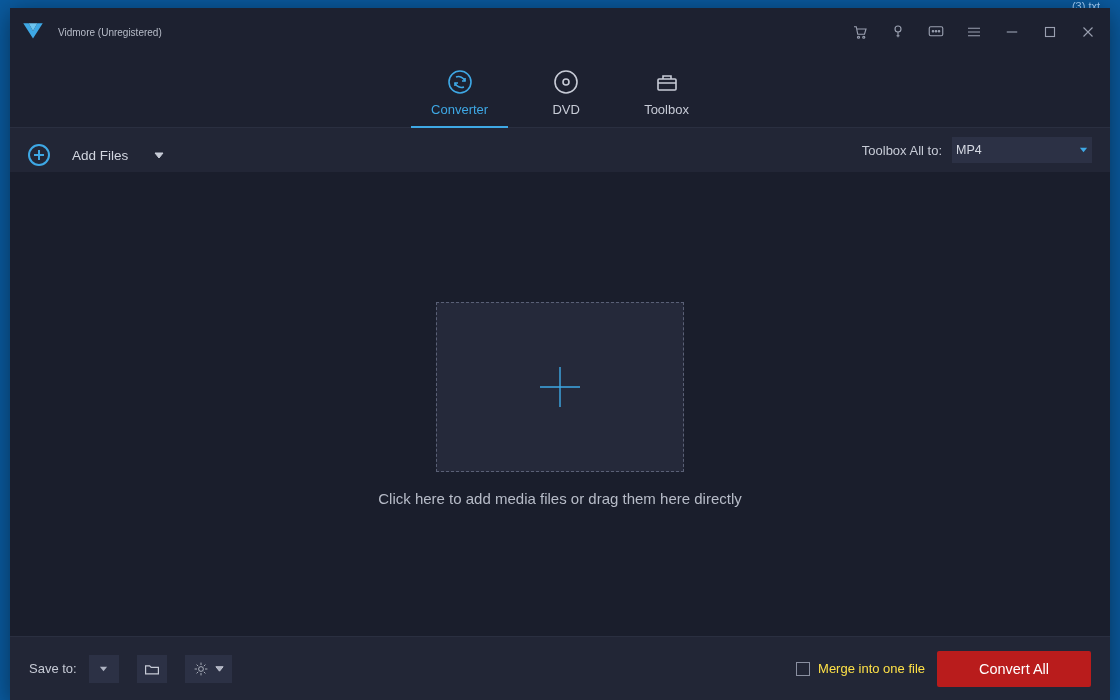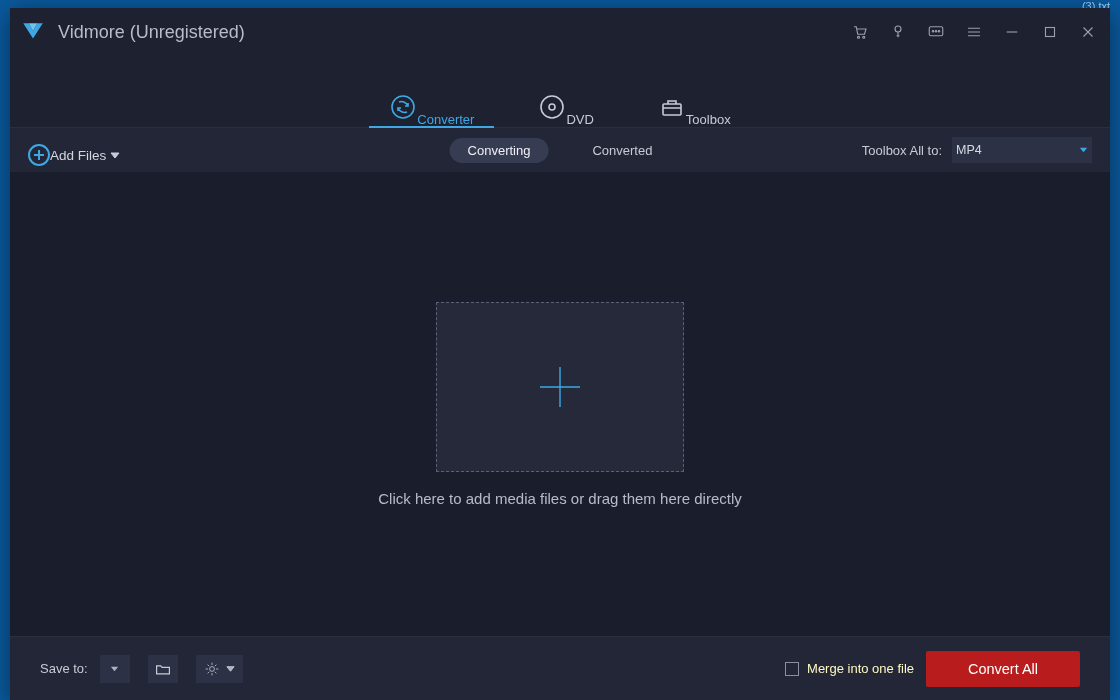--- a/index.html
+++ b/index.html
@@ -1,37 +1,37 @@
 <!DOCTYPE html>
 <html><head>
 <meta charset="utf-8">
 <style>
 * { margin: 0; padding: 0; box-sizing: border-box; font-family: "Segoe UI", Arial, sans-serif; }
 body { width: 1120px; height: 700px; background: #0a5a9e; overflow: hidden; position: relative; }
-.desktop-remnant { position: absolute; top: 0; right: 10px; font-size: 11px; color: #a8d4ff; }
+.desktop-remnant { position: absolute; top: 0; right: 20px; font-size: 11px; color: #a8d4ff; }
 .app-window { position: absolute; left: 10px; top: 8px; width: 1100px; height: 692px; background: #1d2130; display: flex; flex-direction: column; box-shadow: 0 4px 24px rgba(0,0,0,.45); }
 .titlebar { height: 48px; background: #1d2130; display: flex; align-items: center; padding: 0 12px 0 10px; }
 .logo { width: 26px; height: 26px; margin-right: 12px; display: flex; align-items: center; justify-content: center; }
 .logo svg { width: 26px; height: 26px; }
-.app-title { color: #b7bcc8; font-size: 18px; flex: 0 0 auto; }
+.app-title { color: #b7bcc8; font-size: 10px; flex: 0 0 auto; }
 .title-spacer { flex: 1; }
 .title-icons { display: flex; align-items: center; gap: 18px; }
 .title-icon { width: 20px; height: 20px; display: flex; align-items: center; justify-content: center; color: #9aa0b0; cursor: pointer; }
 .title-icon svg { width: 18px; height: 18px; stroke: currentColor; fill: none; stroke-width: 1.5; }
 
 .main-tabs { height: 72px; display: flex; align-items: flex-end; justify-content: center; gap: 64px; border-bottom: 1px solid #2a2f40; }
-.main-tab { display: flex; flex-direction: row; align-items: flex-end; cursor: pointer; position: relative; color: #c7cbd6; }
+.main-tab { display: flex; flex-direction: column; align-items: center; padding-bottom: 10px; cursor: pointer; position: relative; color: #c7cbd6; }
 .main-tab.active { color: #3ea8e5; }
 .main-tab .tab-icon { width: 28px; height: 28px; margin-bottom: 6px; display: flex; align-items: center; justify-content: center; }
 .main-tab .tab-icon svg { width: 28px; height: 28px; stroke: currentColor; fill: none; stroke-width: 1.6; }
 .main-tab .tab-label { font-size: 13px; }
 .main-tab.active::after { content: ""; position: absolute; bottom: -1px; left: -20px; right: -20px; height: 2px; background: #3ea8e5; }
 
 .toolbar { height: 44px; background: #222636; display: flex; align-items: center; padding: 0 18px; }
-.add-files { display: flex; align-items: center; gap: 0; color: #3ea8e5; cursor: pointer; font-size: 13.5px; margin-top: 10px; }
+.add-files { display: flex; align-items: center; gap: 22px; color: #3ea8e5; cursor: pointer; font-size: 13.5px; margin-top: 10px; }
 .add-files .plus-circle { width: 22px; height: 22px; border: 2px solid #3ea8e5; border-radius: 50%; display: flex; align-items: center; justify-content: center; }
 .add-files .plus-circle svg { width: 12px; height: 12px; stroke: #3ea8e5; stroke-width: 2; fill: none; }
 .add-files .af-label { color: #d2d6e0; }
 .add-files .dd { margin-left: 4px; }
 .add-files .dd svg { width: 10px; height: 10px; stroke: #c7cbd6; fill: #c7cbd6; }
 
 .tool-spacer { flex: 1; }
 .status-pills { display: flex; align-items: center; gap: 26px; position: absolute; left: 50%; transform: translateX(-50%); }
 .pill { padding: 5px 18px; border-radius: 14px; font-size: 13px; color: #c7cbd6; cursor: pointer; }
 .pill.active { background: #363c52; color: #eef0f6; }
@@ -39,31 +39,31 @@
 .convert-to { display: flex; align-items: center; gap: 10px; }
 .convert-to-label { color: #c7cbd6; font-size: 13px; }
 .format-select { width: 140px; height: 26px; background: #2c3145; display: flex; align-items: center; justify-content: space-between; padding: 0 4px; font-size: 12.5px; color: #d6dae4; cursor: pointer; }
 .format-select .dd svg { width: 9px; height: 9px; fill: #3ea8e5; }
 
 .workspace { flex: 1; background: #1a1e2c; display: flex; flex-direction: column; align-items: center; justify-content: center; position: relative; }
 .dropzone { width: 248px; height: 170px; border: 1px dashed #5a6076; background: #25293a; display: flex; align-items: center; justify-content: center; cursor: pointer; }
 .dropzone svg { width: 50px; height: 50px; stroke: #3ea8e5; stroke-width: 1.4; fill: none; }
 .drop-hint { margin-top: 18px; color: #b7bcc8; font-size: 15px; }
 
-.footer { height: 64px; background: #222636; display: flex; align-items: center; padding: 0 30px; gap: 12px; border-top: 1px solid #2a2f40; }
+.footer { height: 64px; background: #222636; display: flex; align-items: center; padding: 0 19px; gap: 12px; border-top: 1px solid #2a2f40; }
 .save-label { color: #c7cbd6; font-size: 13px; }
 .path-input { width: 390px; height: 28px; background: #2c3145; color: #cfd3de; font-size: 12.5px; padding: 0 10px; display: flex; align-items: center; }
 .path-dd { width: 30px; height: 28px; background: #2c3145; display: flex; align-items: center; justify-content: center; cursor: pointer; }
 .path-dd svg { width: 9px; height: 9px; fill: #aeb3c2; }
 .sq-btn { width: 30px; height: 28px; background: #2c3145; display: flex; align-items: center; justify-content: center; cursor: pointer; margin-left: 6px; }
 .sq-btn svg { width: 16px; height: 16px; stroke: #c7cbd6; fill: none; stroke-width: 1.5; }
 .gear-combo { display: flex; align-items: center; background: #2c3145; height: 28px; padding: 0 8px; gap: 6px; cursor: pointer; margin-left: 6px; }
 .gear-combo svg { stroke: #c7cbd6; fill: none; }
 .footer-spacer { flex: 1; }
-.merge { display: flex; align-items: center; gap: 8px; color: #fef9c3; font-size: 13px; cursor: pointer; }
+.merge { display: flex; align-items: center; gap: 8px; color: #fde047; font-size: 13px; cursor: pointer; }
 .merge .chk { width: 14px; height: 14px; border: 1.5px solid #8a8fa0; }
 .convert-btn { width: 154px; height: 36px; background: #b91c1c; color: #fff; font-size: 14.5px; display: flex; align-items: center; justify-content: center; border-radius: 2px; cursor: pointer; }
 .toolbar { position: relative; }
 </style>
 </head>
 <body>
 
 <div class="desktop-remnant">(3).txt</div>
 
 <div class="app-window">
@@ -162,24 +162,20 @@
           </svg>
       </div>
       <span class="af-label">Add Files</span>
       <span class="dd">
         <svg viewBox="0 0 10 10">
             <polygon points="1,3 9,3 5,8"></polygon>
           </svg>
       </span>
     </div>
 
-    <div class="status-pills">
-      <div class="pill active">Converting</div>
-      <div class="pill">Converted</div>
-    </div>
 
     <div class="tool-spacer"></div>
 
     <div class="convert-to">
       <span class="convert-to-label">Toolbox All to:</span>
       <div class="format-select">
         <span>MP4</span>
         <span class="dd">
           <svg viewBox="0 0 10 10">
               <polygon points="1,3 9,3 5,8"></polygon>

